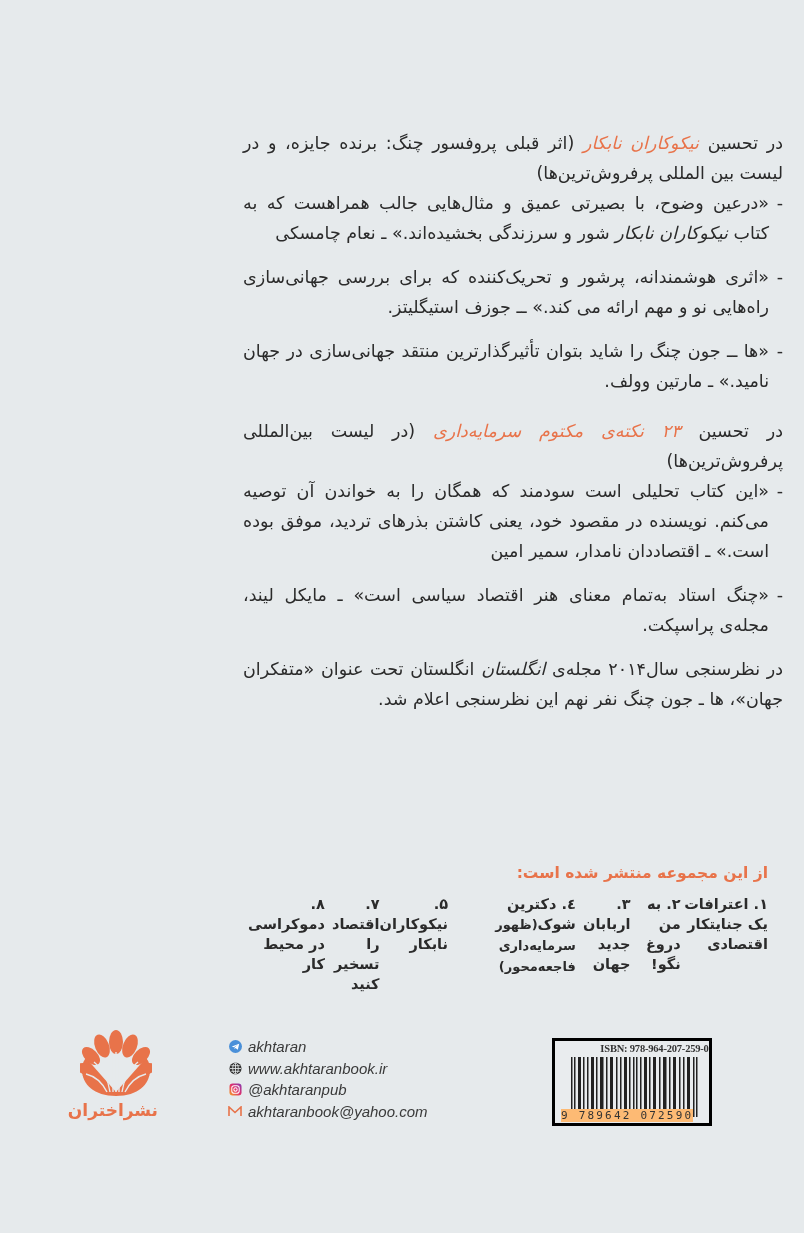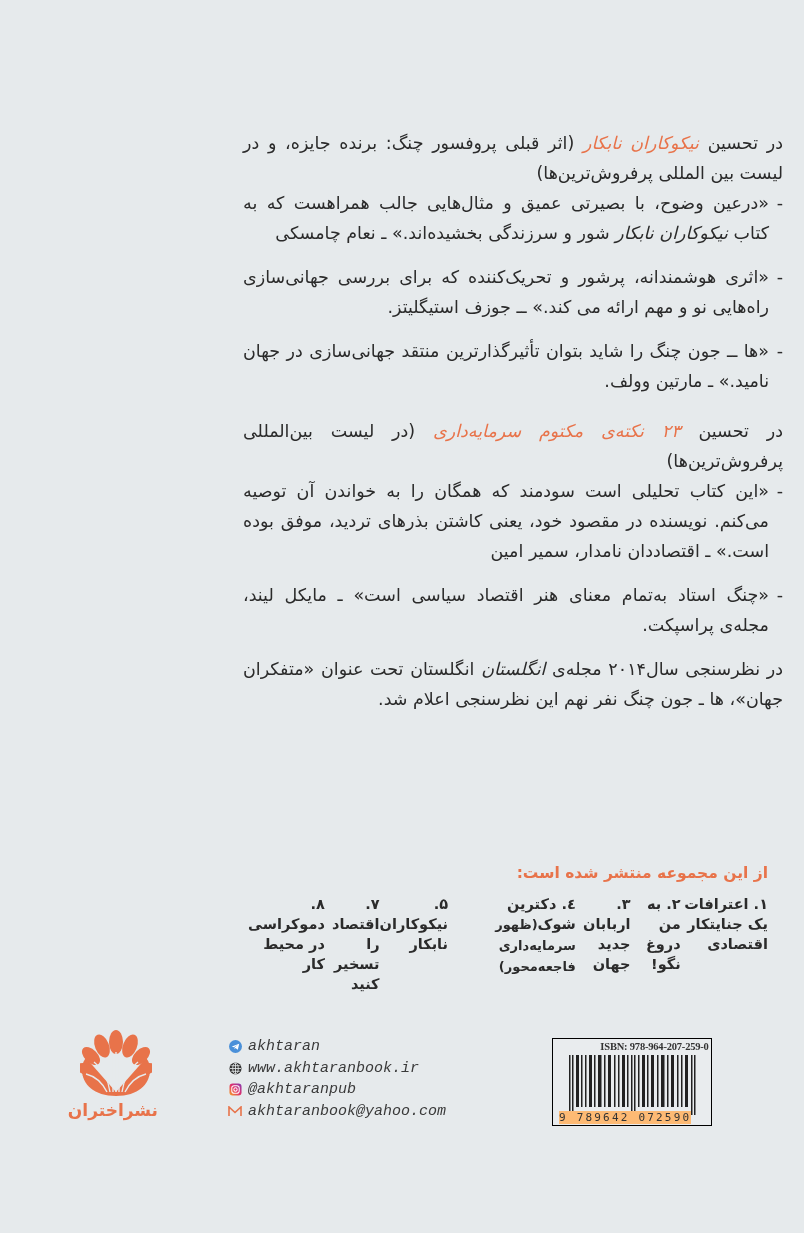--- a/index.html
+++ b/index.html
@@ -82,39 +82,39 @@
       font-size: 17px;
       direction: rtl;
       margin-top: 4px;
       text-align: right;
     }
 
     .contacts {
       position: absolute;
       left: 228px;
       top: 1036px;
-      font-family: Liberation Mono, monospace;
+      font-family: Liberation Sans, sans-serif;
       font-style: italic;
       font-size: 15px;
       color: #3a3a3a;
       line-height: 21.5px;
     }
     .contact-row { display: flex; align-items: center; }
     .contact-row .ico {
       width: 14px; height: 14px; margin-right: 6px;
       display: inline-flex; align-items: center; justify-content: center;
     }
 
     .isbn-box {
       position: absolute;
       left: 552px;
       top: 1038px;
       width: 160px;
       height: 88px;
-      border: 1px solid #000000;
+      border: 3px solid #000000;
       background: #e9ecee;
       box-sizing: border-box;
       padding-left: 45px;
     }
     .isbn-label {
       font-family: "Liberation Serif", serif;
       font-weight: bold;
       font-size: 10.5px;
       color: #333;
       text-align: center;

